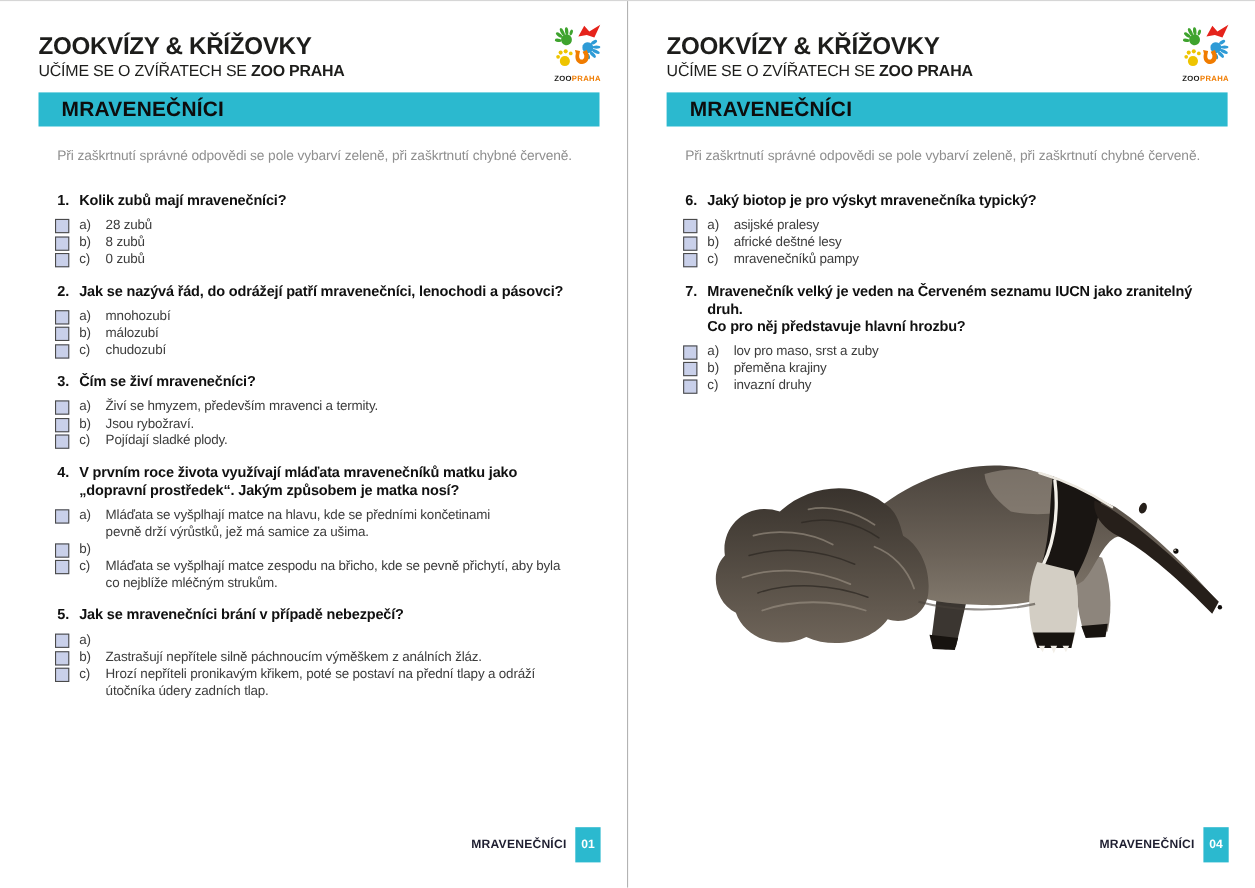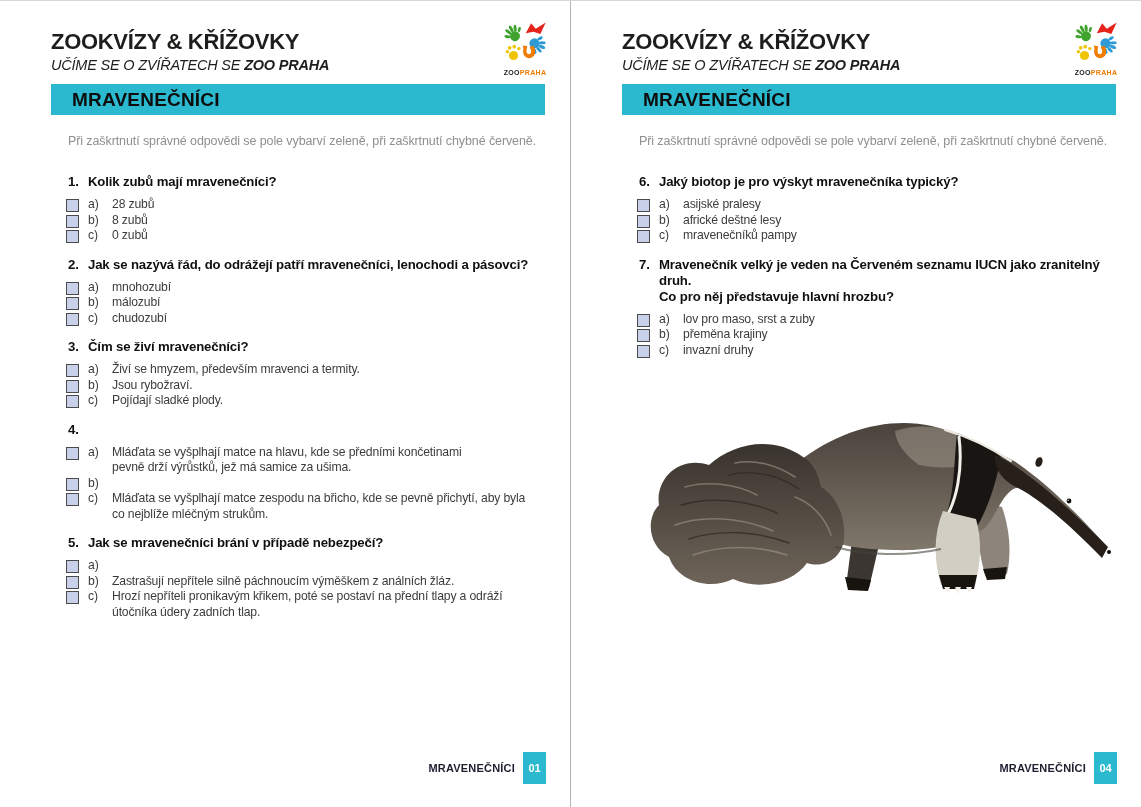--- a/index.html
+++ b/index.html
@@ -6,24 +6,24 @@
   body{width:1141px;height:807px;font-family:"Liberation Sans",sans-serif;color:#1d1d1b;
        -webkit-font-smoothing:antialiased;}
   .sheet{position:relative;width:1141px;height:807px;background:#fff;overflow:hidden;
          border-top:1px solid #d6d6d6;box-sizing:border-box;}
   .divider{position:absolute;left:570px;top:0;width:1px;height:807px;background:#b3b3b3;}
 
   .page{position:absolute;top:0;width:570px;height:807px;box-sizing:border-box;}
   .page.left{left:0;}
   .page.right{left:571px;}
 
-  .page-inner{position:relative;padding:0 25px 0 51px;height:100%;box-sizing:border-box;}
+  .page-inner{position:relative;padding:0 25px 0 35px;height:100%;box-sizing:border-box;}
 
   .hdr-title{padding-top:29px;font-size:22px;font-weight:bold;letter-spacing:-0.3px;line-height:24px;color:#1d1d1b;}
-  .hdr-sub{margin-top:3px;font-size:14.5px;letter-spacing:-0.2px;color:#1d1d1b;font-style:italic;}
+  .hdr-sub{margin-top:3px;font-size:14.5px;letter-spacing:-0.2px;color:#1d1d1b;}
   .hdr-sub b{font-weight:bold;}
 
   .logo{position:absolute;top:20px;right:21px;width:48px;text-align:center;}
   .logo svg{display:block;margin:0 auto;}
   .logo-caption{margin-top:2px;font-size:7px;font-weight:bold;letter-spacing:0.3px;line-height:8px;}
   .logo-caption .praha{color:#f07c00;}
 
   .banner{margin-top:11px;height:31px;background:#2bb9cf;display:flex;align-items:center;
           padding-left:21px;box-sizing:border-box;}
   .banner-text{font-size:19px;font-weight:bold;letter-spacing:0.2px;color:#0d0d0d;}
@@ -174,20 +174,22 @@
     <span class="checkbox"></span>
     <span class="opt-letter">c)</span>
     <span class="opt-text">Pojídají sladké plody.</span>
   </div>
 </div>
   </div>
 
   <div class="q">
     <div class="q-head">
       <span class="q-num">4.</span>
+      <span class="q-text">V prvním roce života využívají mláďata mravenečníků matku jako
+„dopravní prostředek“. Jakým způsobem je matka nosí?</span>
     </div>
     <div class="opts">
   <div class="opt">
     <span class="checkbox"></span>
     <span class="opt-letter">a)</span>
     <span class="opt-text">Mláďata se vyšplhají matce na hlavu, kde se předními končetinami
 pevně drží výrůstků, jež má samice za ušima.</span>
   </div>
 
   <div class="opt">

